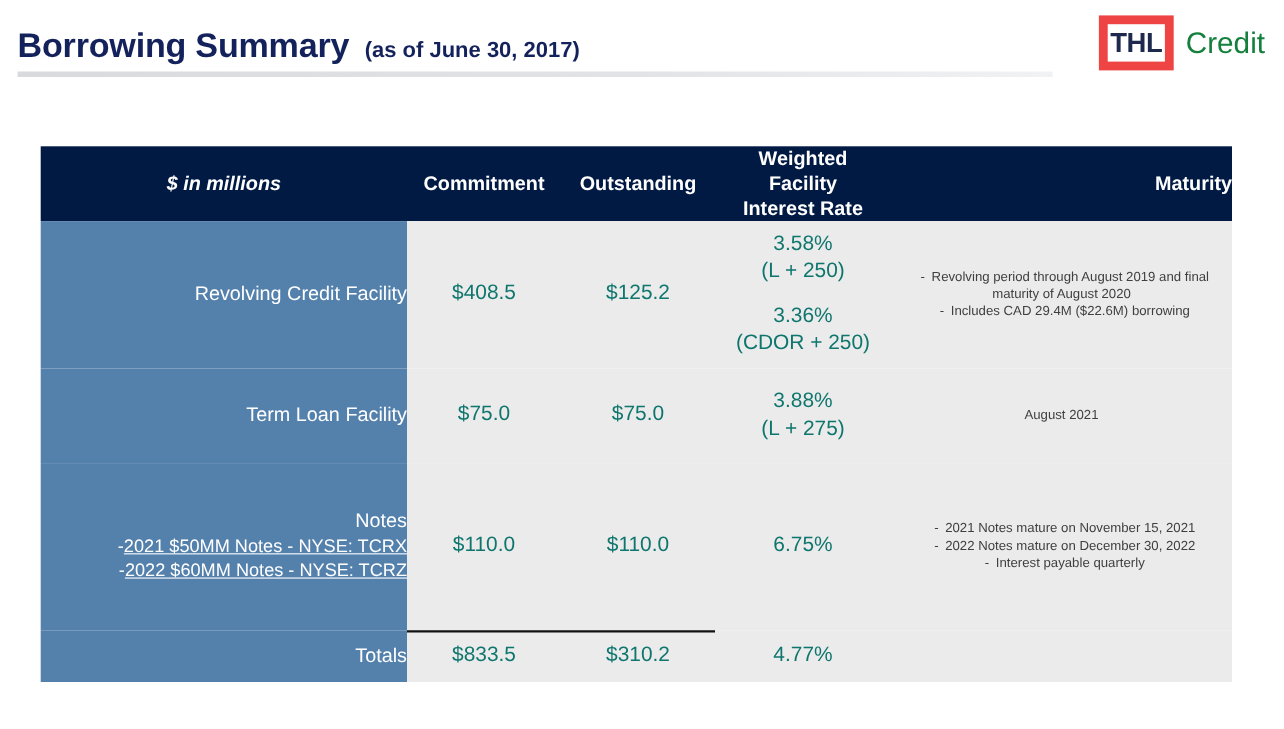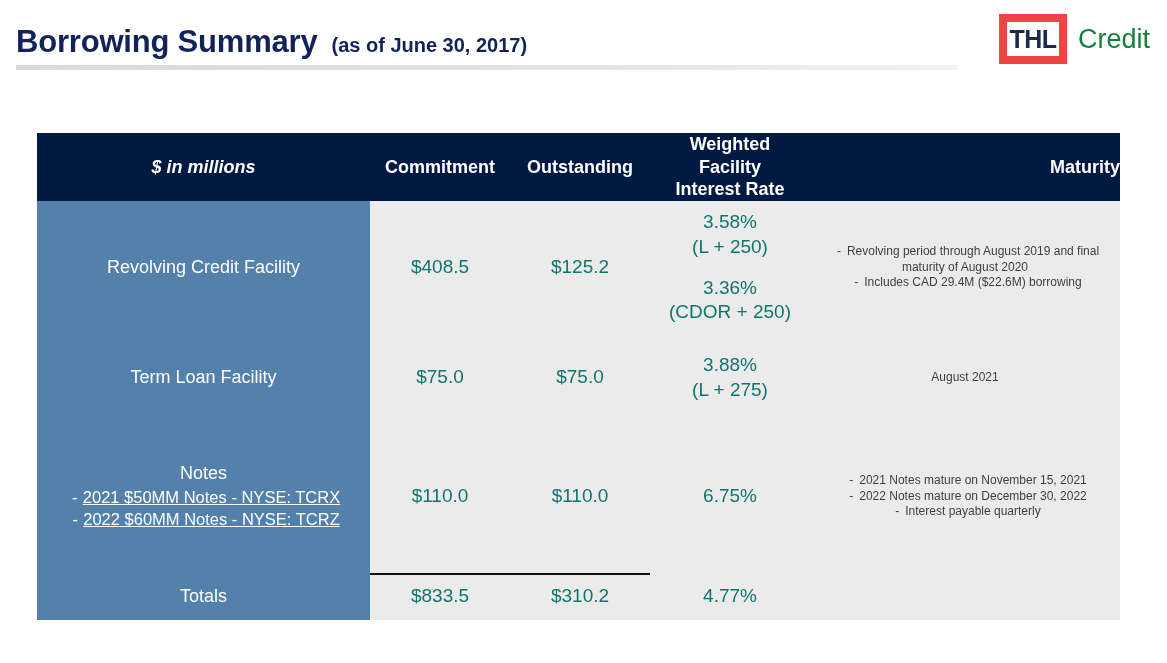--- a/index.html
+++ b/index.html
@@ -112,21 +112,21 @@
   .hdr-left {
     text-align: center;
     font-style: italic;
     padding-left: 17px;
   }
 
   .cell-label {
     background: #5480ac;
     color: #ffffff;
     font-size: 18px;
-    text-align: center;
+    text-align: right;
     padding-left: 17px;
     border-top: 3px solid #ffffff;
     border-right: 3px solid #ffffff;
   }
   .cell-data {
     background: #ebebeb;
     color: #0f766e;
     font-size: 19px;
     text-align: center;
     border-top: 3px solid #ffffff;

